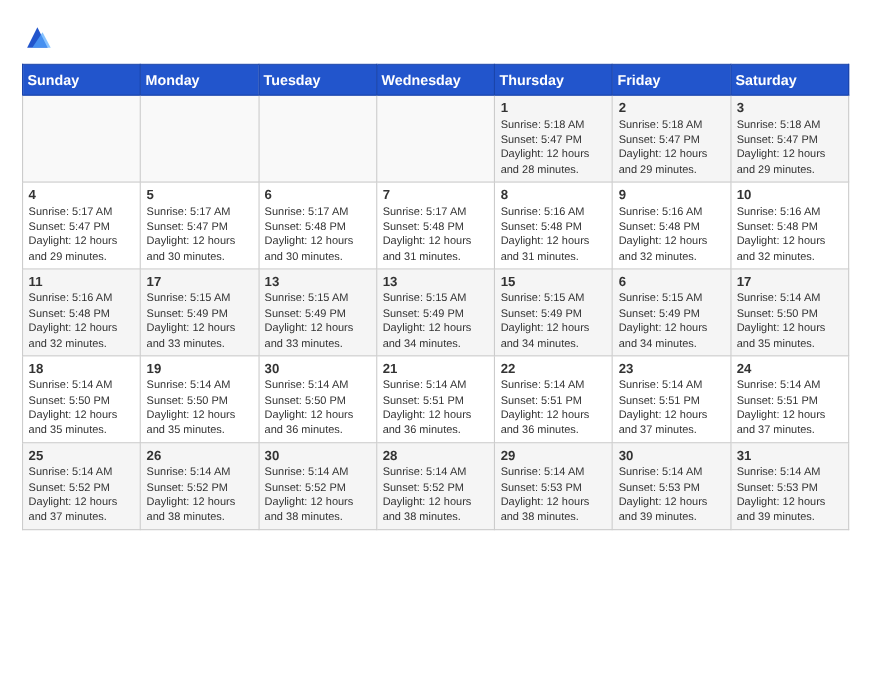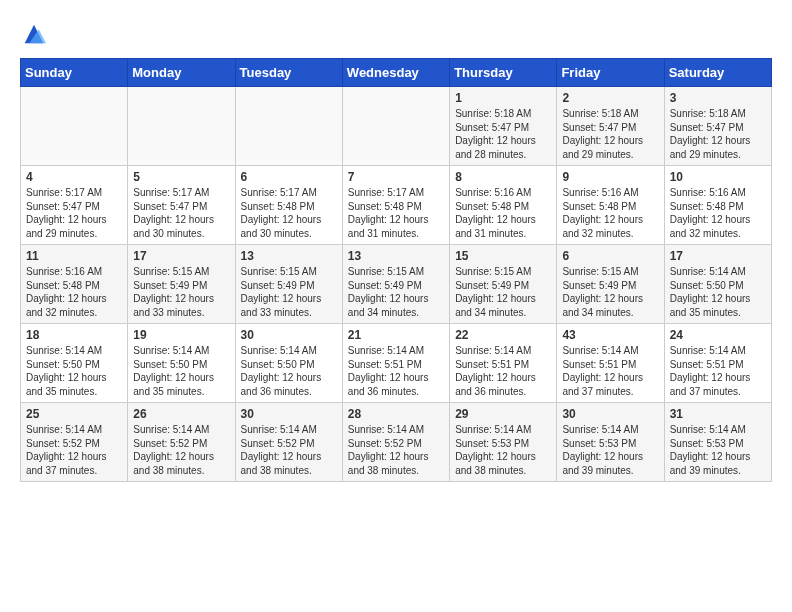--- a/index.html
+++ b/index.html
@@ -289,21 +289,21 @@
 and 36 minutes.</div>
         </td>
         <td>
           <span class="day-number">22</span>
           <div class="day-info" style="white-space: pre-line;">Sunrise: 5:14 AM
 Sunset: 5:51 PM
 Daylight: 12 hours
 and 36 minutes.</div>
         </td>
         <td>
-          <span class="day-number">43</span>
+          <span class="day-number">23</span>
           <div class="day-info" style="white-space: pre-line;">Sunrise: 5:14 AM
 Sunset: 5:51 PM
 Daylight: 12 hours
 and 37 minutes.</div>
         </td>
         <td>
           <span class="day-number">24</span>
           <div class="day-info" style="white-space: pre-line;">Sunrise: 5:14 AM
 Sunset: 5:51 PM
 Daylight: 12 hours

